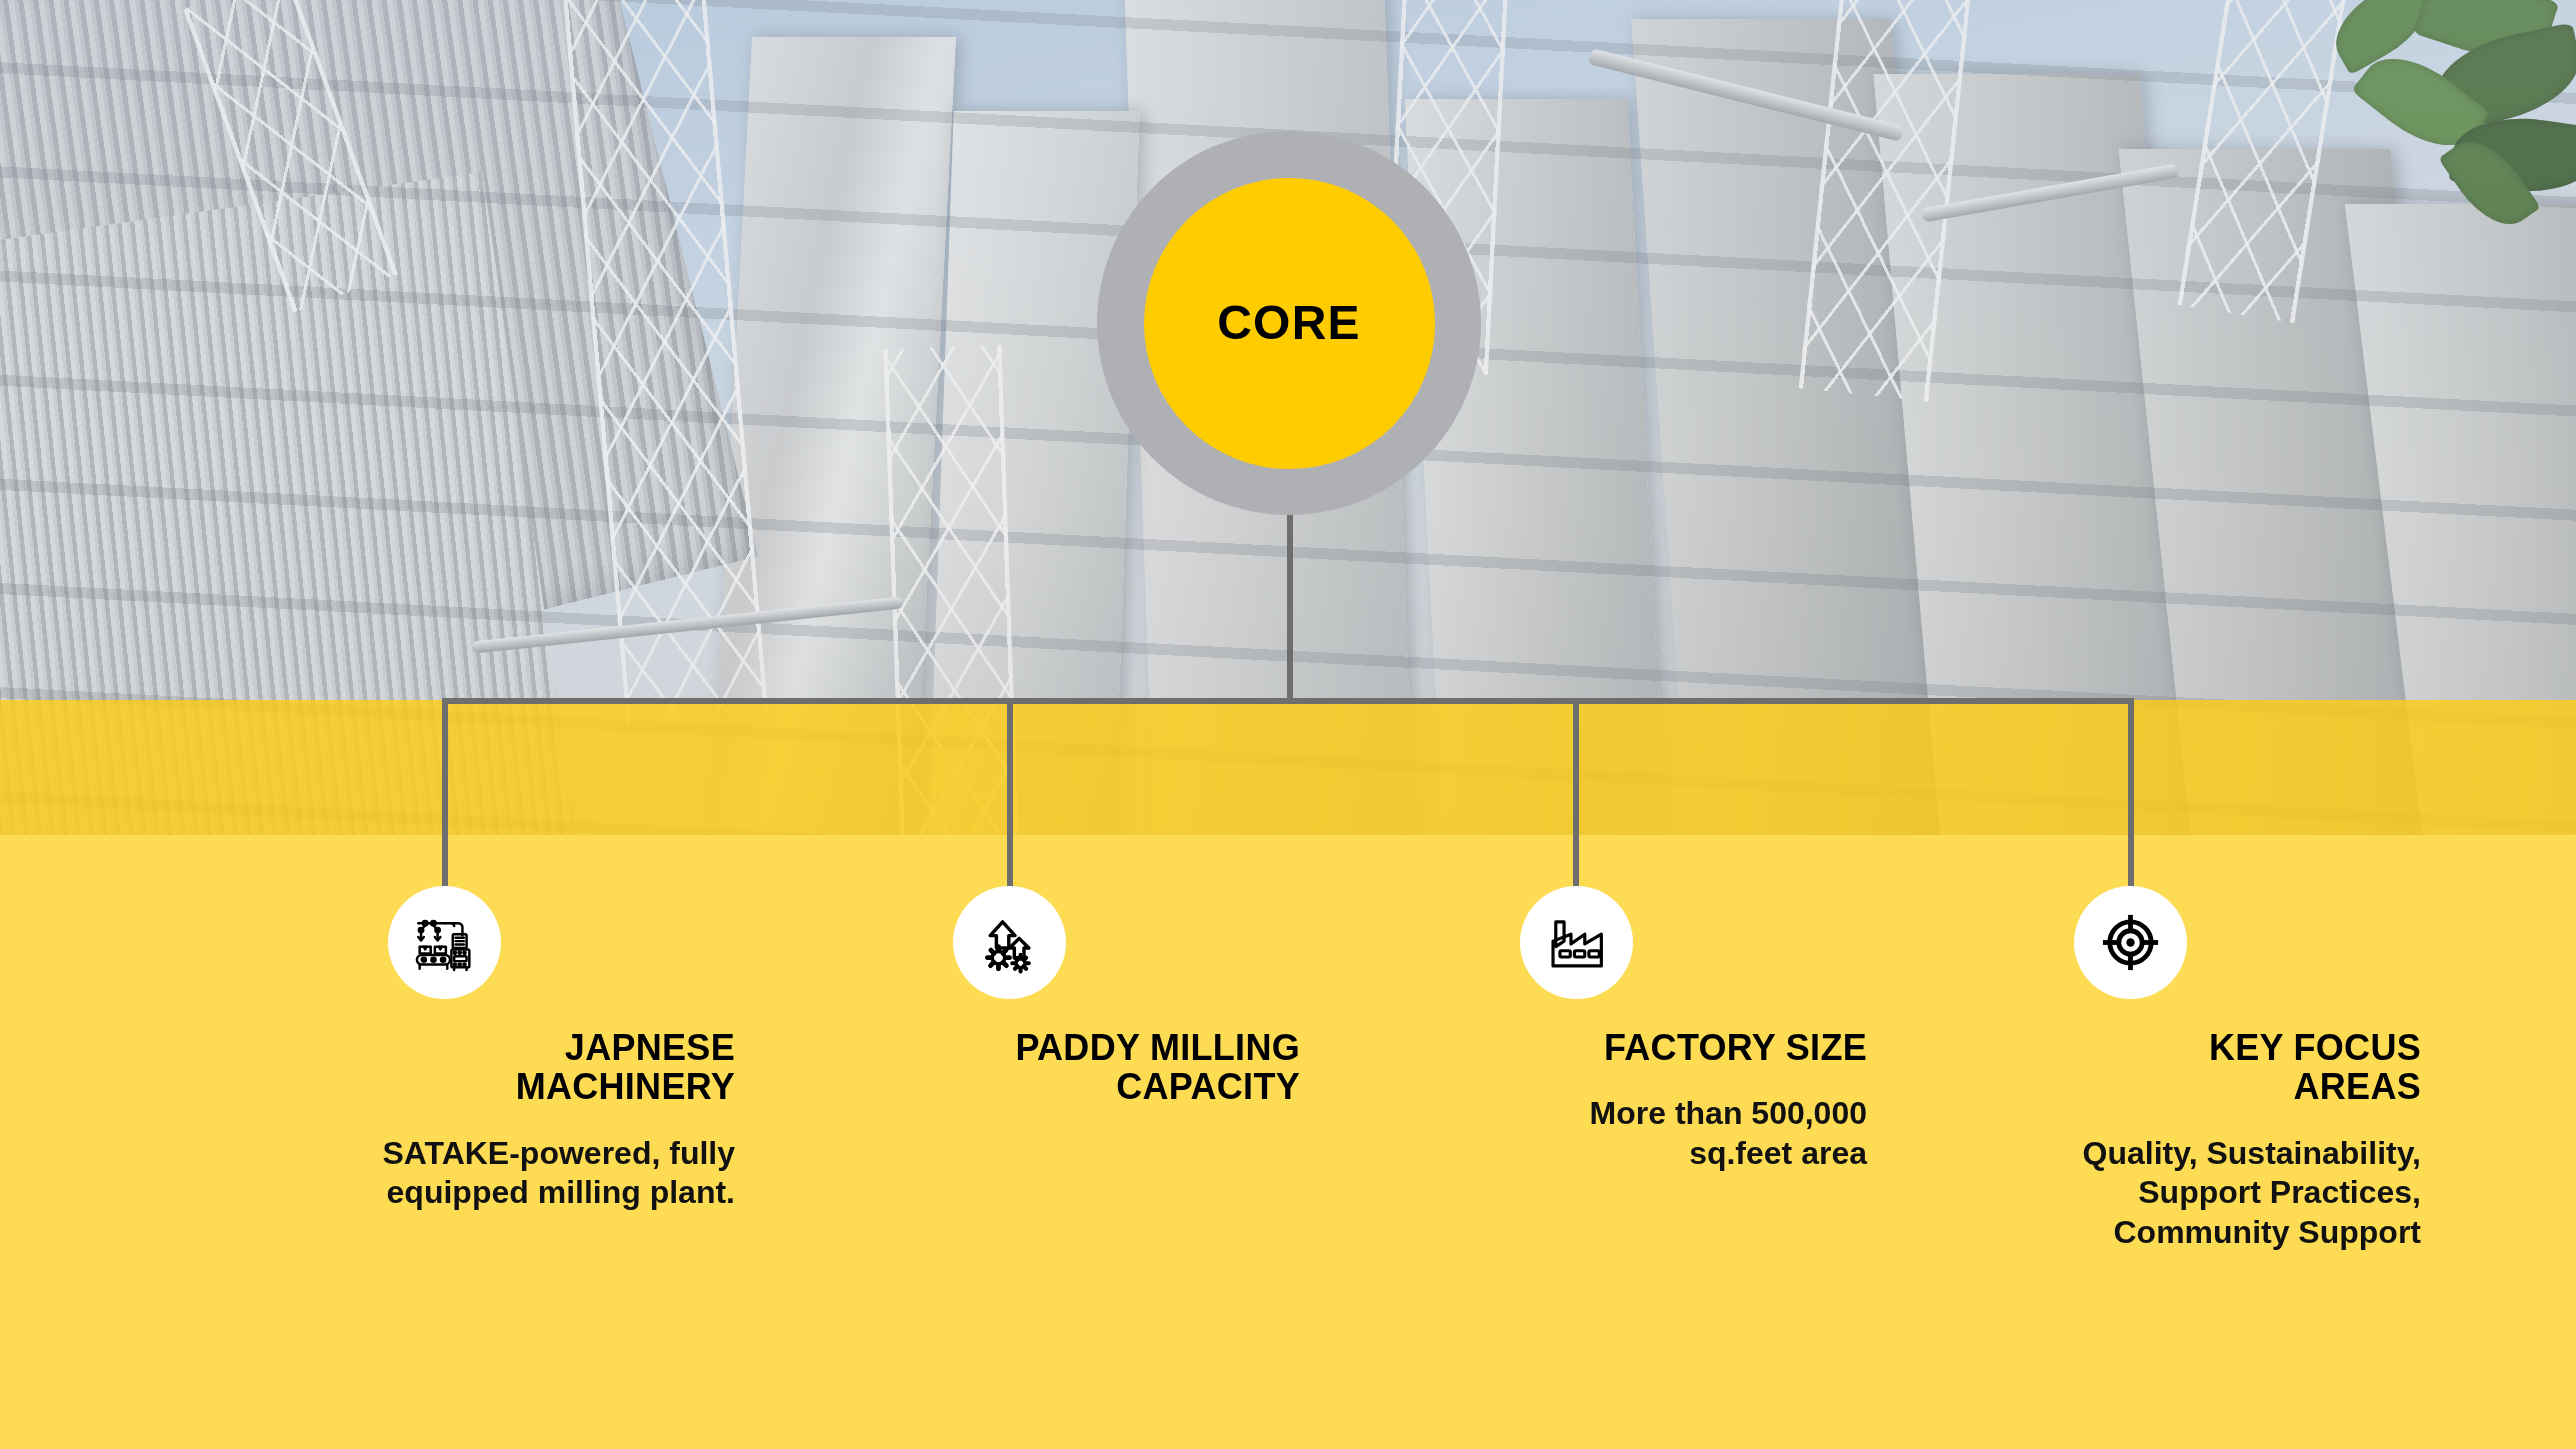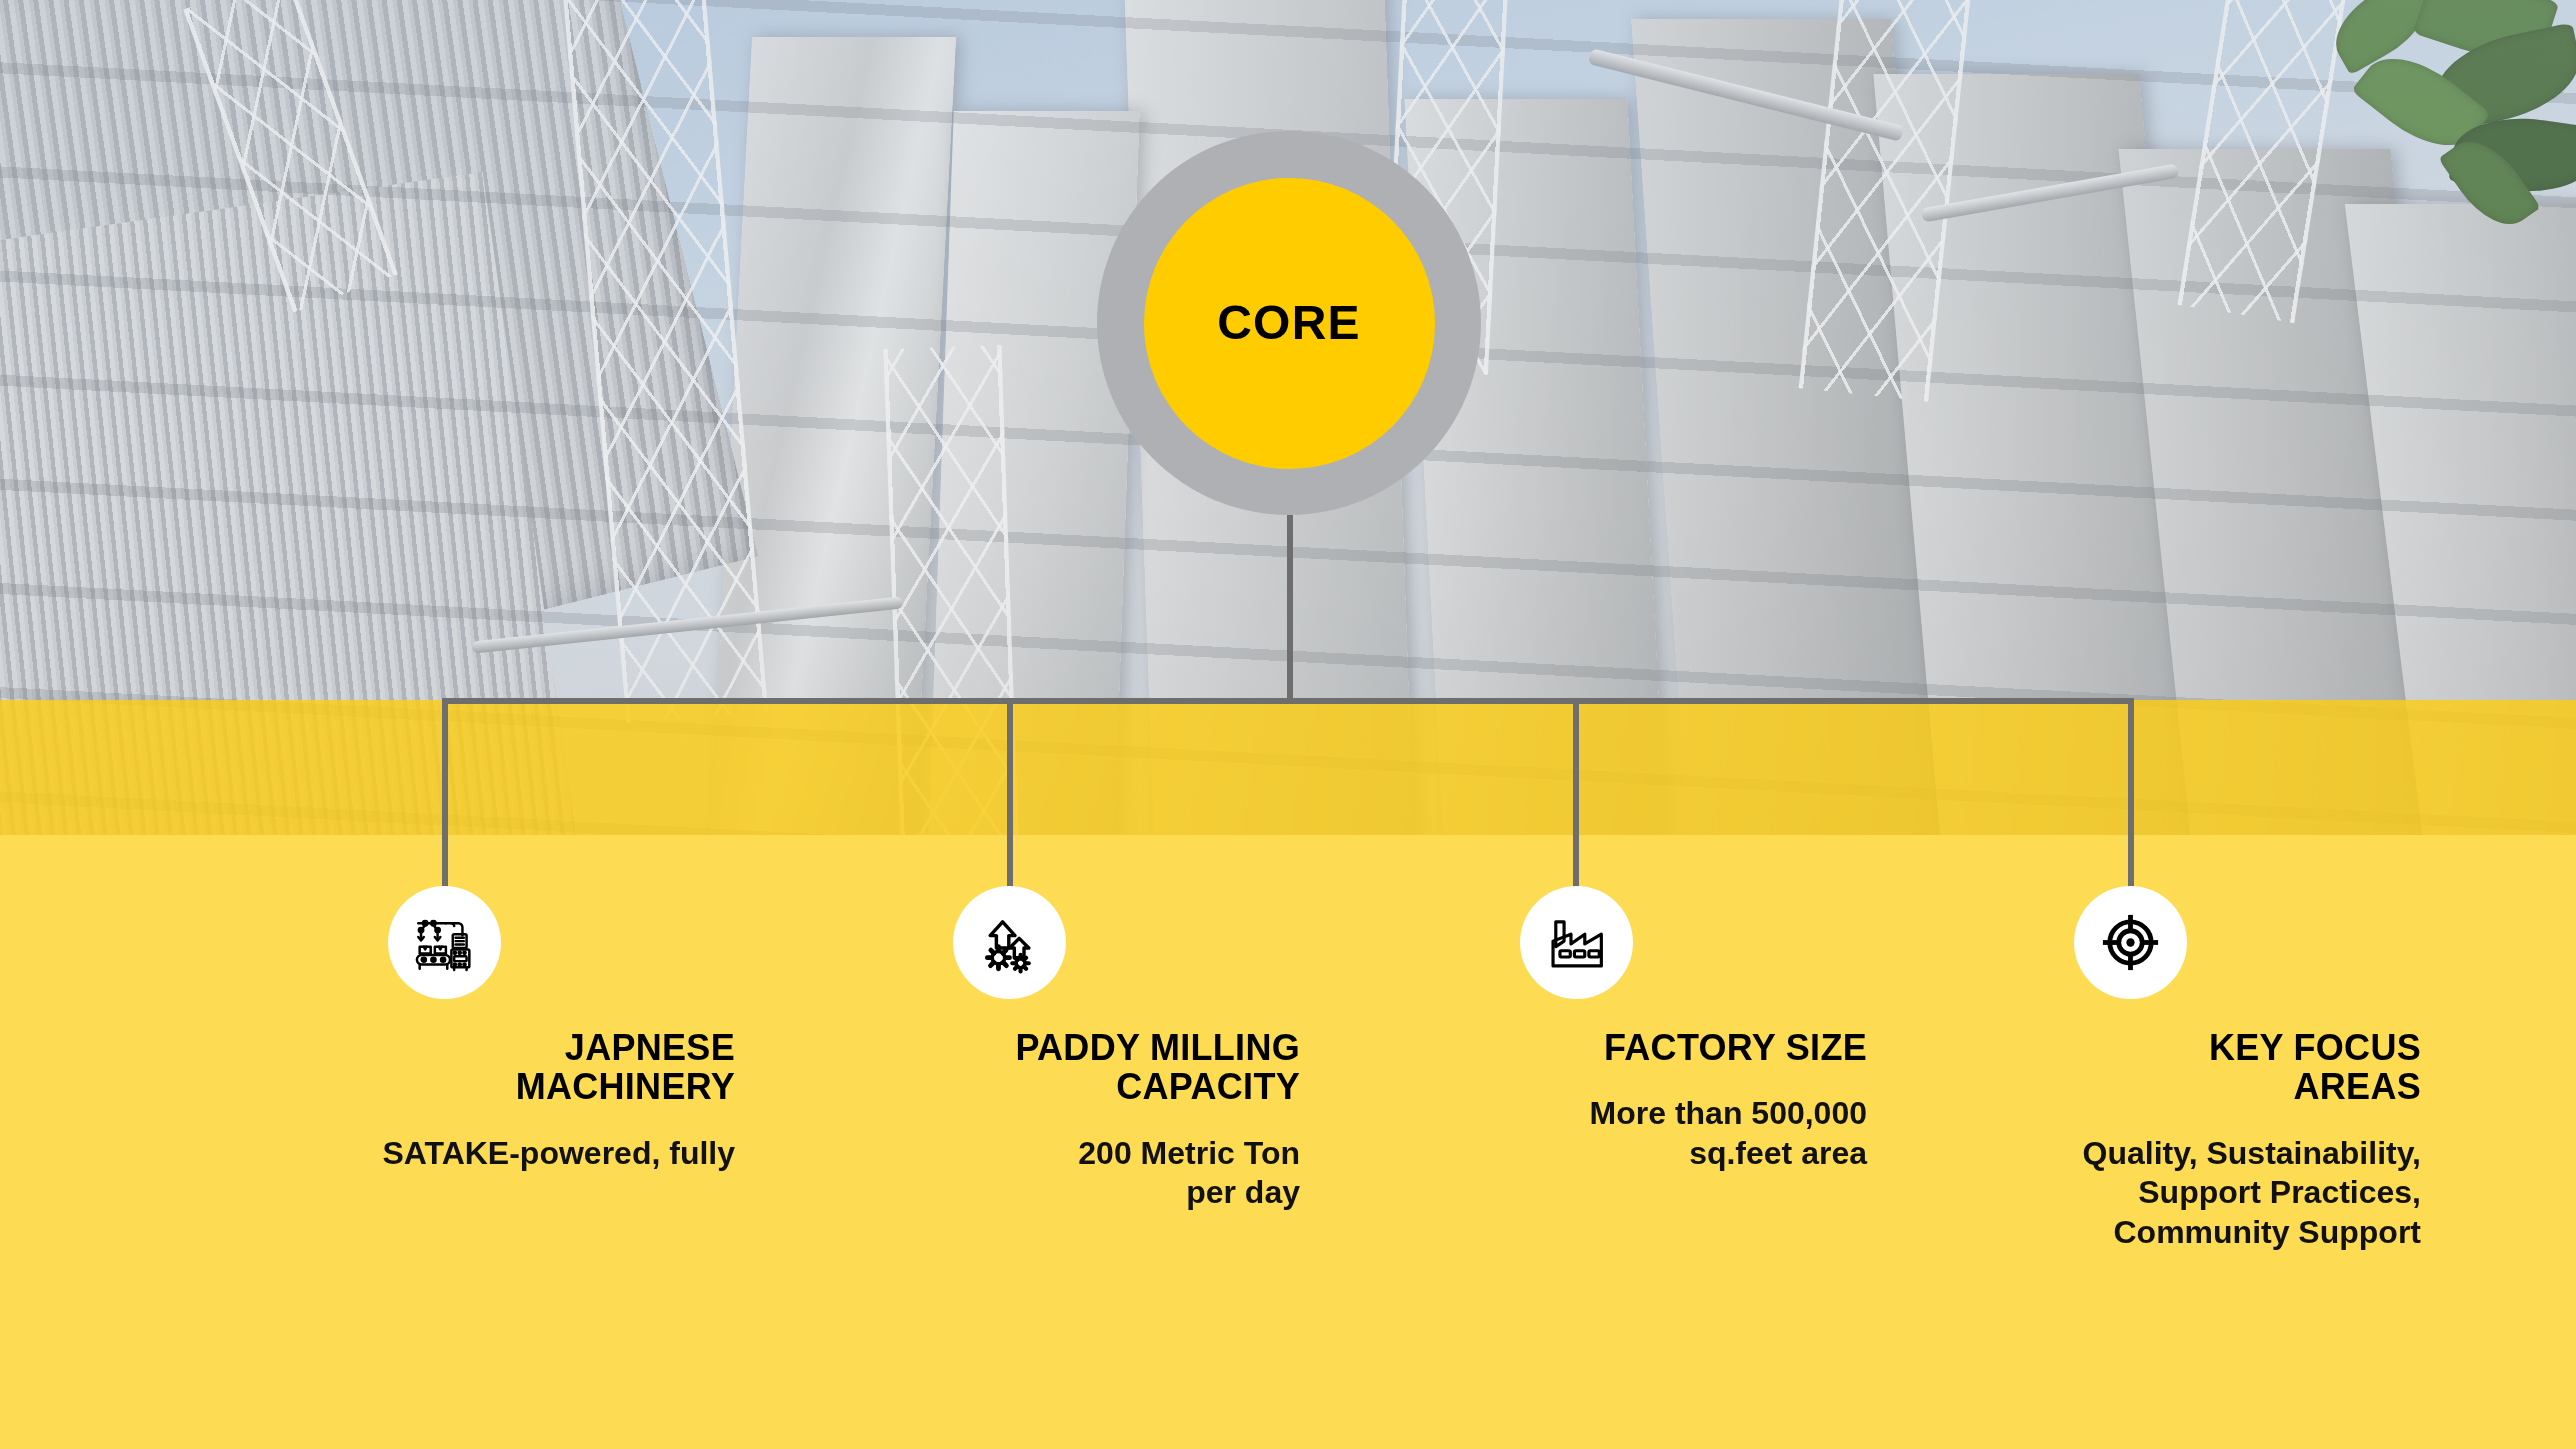--- a/index.html
+++ b/index.html
@@ -257,20 +257,21 @@
       <line x1="64" y1="86" x2="64" y2="90"></line>
         <line x1="82" y1="86" x2="82" y2="90"></line>
     </svg>
   </div>
   <div class="col-title">
     <div>JAPNESE</div>
     <div>MACHINERY</div>
   </div>
   <div class="col-desc">
     <div>SATAKE-powered, fully</div>
+    <div>equipped milling plant.</div>
   </div>
 </div>
 
 <div class="col c2">
   <div class="icon-circle">
     <svg viewBox="0 0 100 100" fill="none" stroke="#000" stroke-width="5" stroke-linecap="round" stroke-linejoin="round">
       <path d="M22 40 L40 20 L58 40 H49 V58 H31 V40 Z"></path>
       <path d="M50 58 L64 44 L78 58 H71 V72 H57 V58 Z"></path>
       <g>
         <circle cx="34" cy="72" r="9"></circle>
@@ -281,24 +282,20 @@
         <circle cx="66" cy="80" r="6.5"></circle>
         <path d="M66 68 v5 M66 87 v5 M54 80 h5 M73 80 h5
                  M58 72 l3.5 3.5 M70.5 84.5 l3.5 3.5 M74 72 l-3.5 3.5 M61.5 84.5 l-3.5 3.5" stroke-width="6"></path>
       </g>
     </svg>
   </div>
   <div class="col-title">
     <div>PADDY MILLING</div>
     <div>CAPACITY</div>
   </div>
-  <div class="col-desc">
-    <div>200 Metric Ton</div>
-    <div>per day</div>
-  </div>
 </div>
 
 <div class="col c3">
   <div class="icon-circle">
     <svg viewBox="0 0 100 100" fill="none" stroke="#000" stroke-width="4.6" stroke-linecap="round" stroke-linejoin="round">
       <path d="M20 20 H32 V48 L20 56 Z"></path>
       <path d="M16 48 L42 38 V52 L62 38 V52 L86 38 V84 H16 Z"></path>
       <rect x="26" y="62" width="15" height="9" rx="2"></rect>
       <rect x="47" y="62" width="15" height="9" rx="2"></rect>
       <rect x="68" y="62" width="15" height="9" rx="2"></rect>

